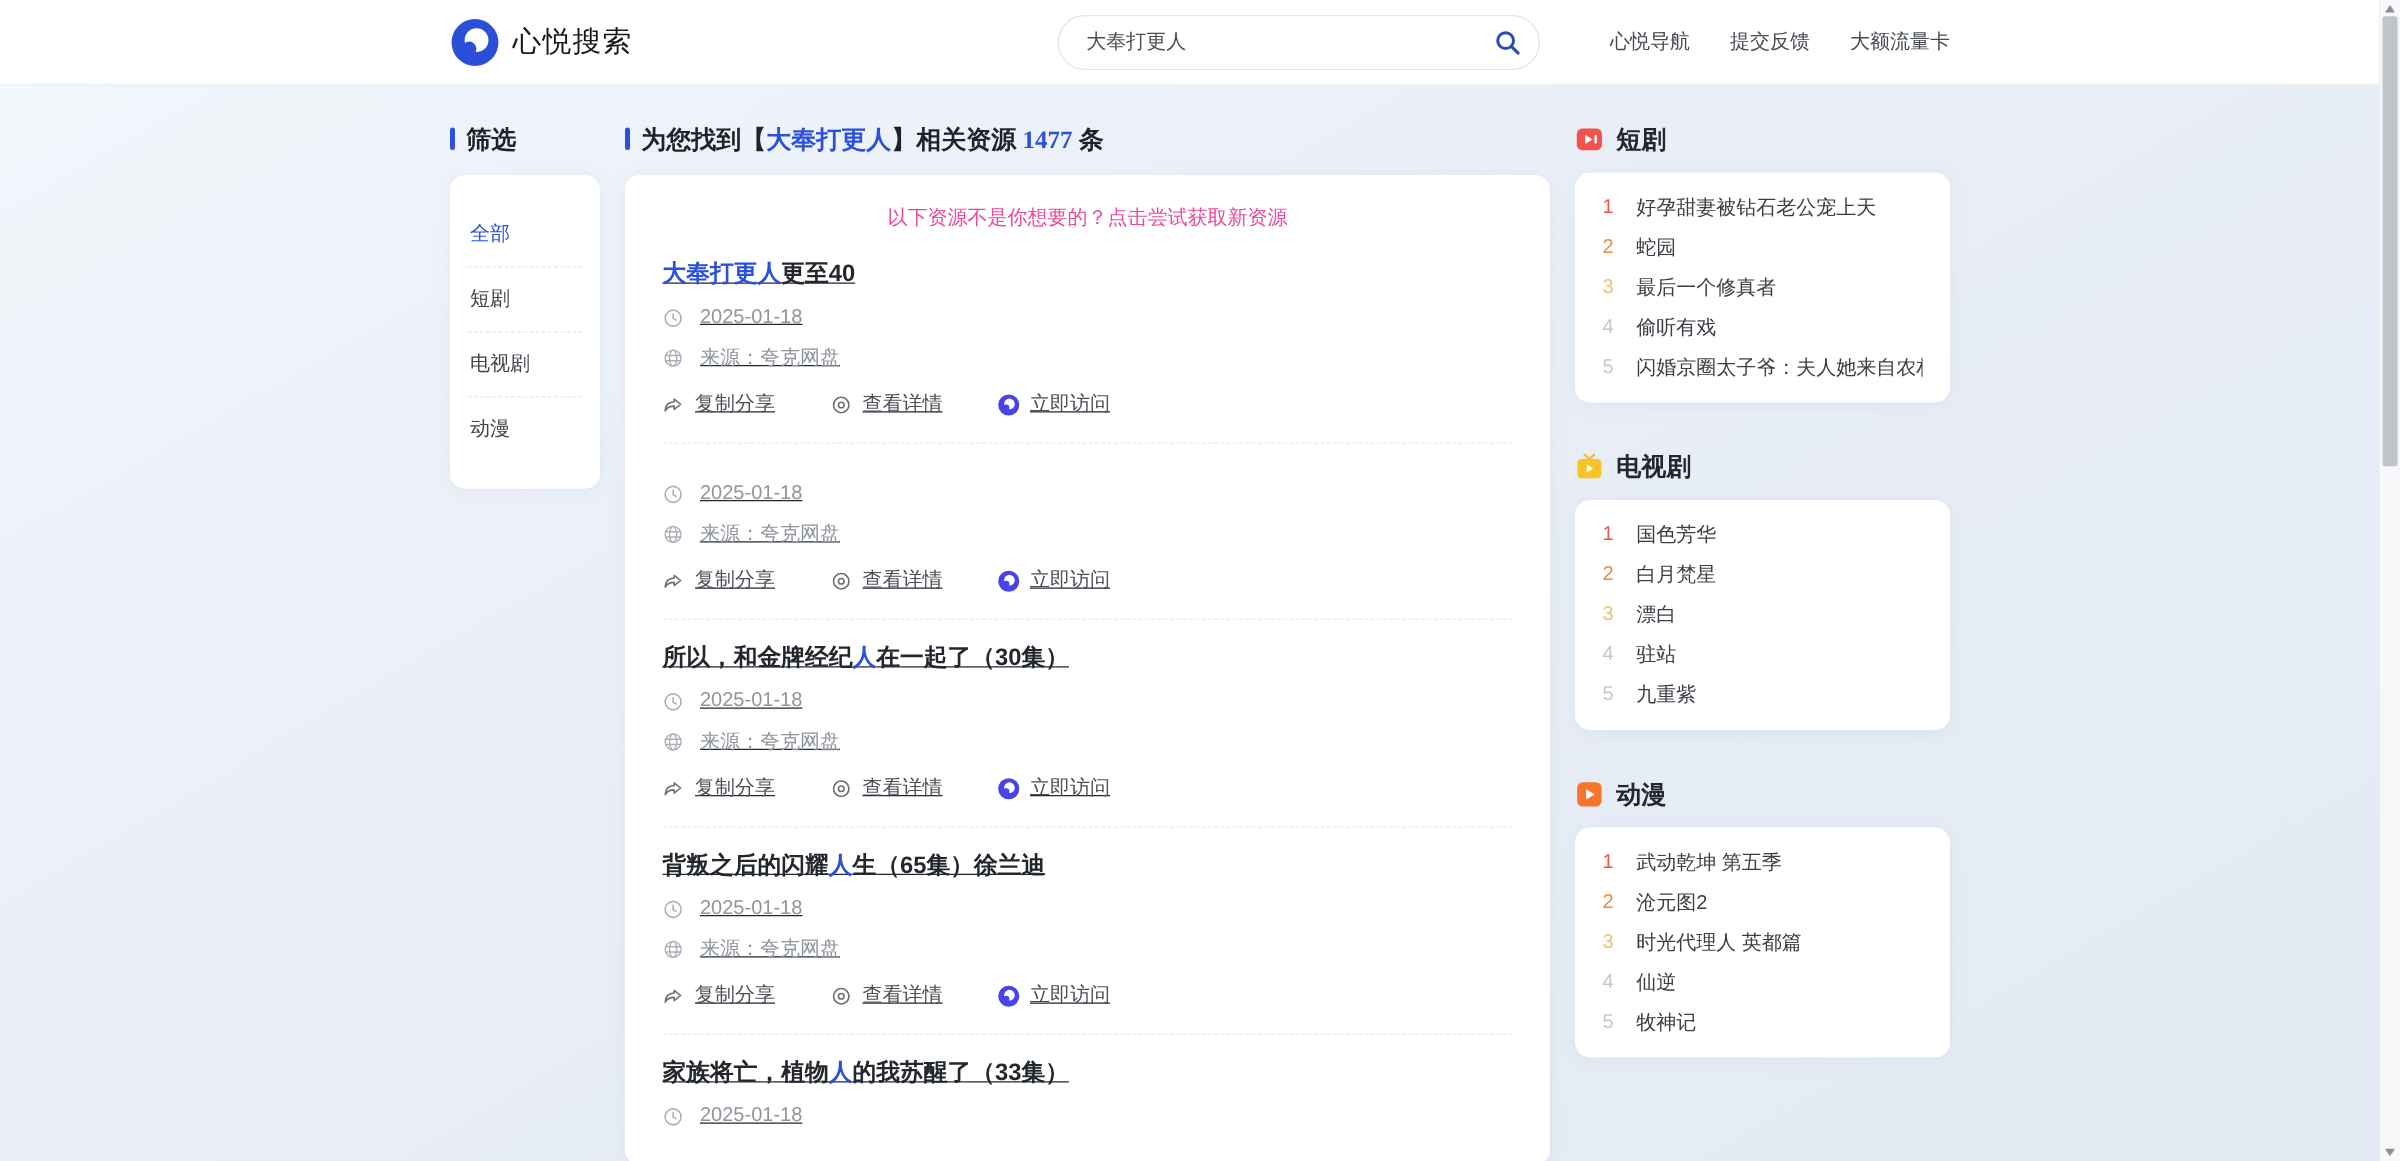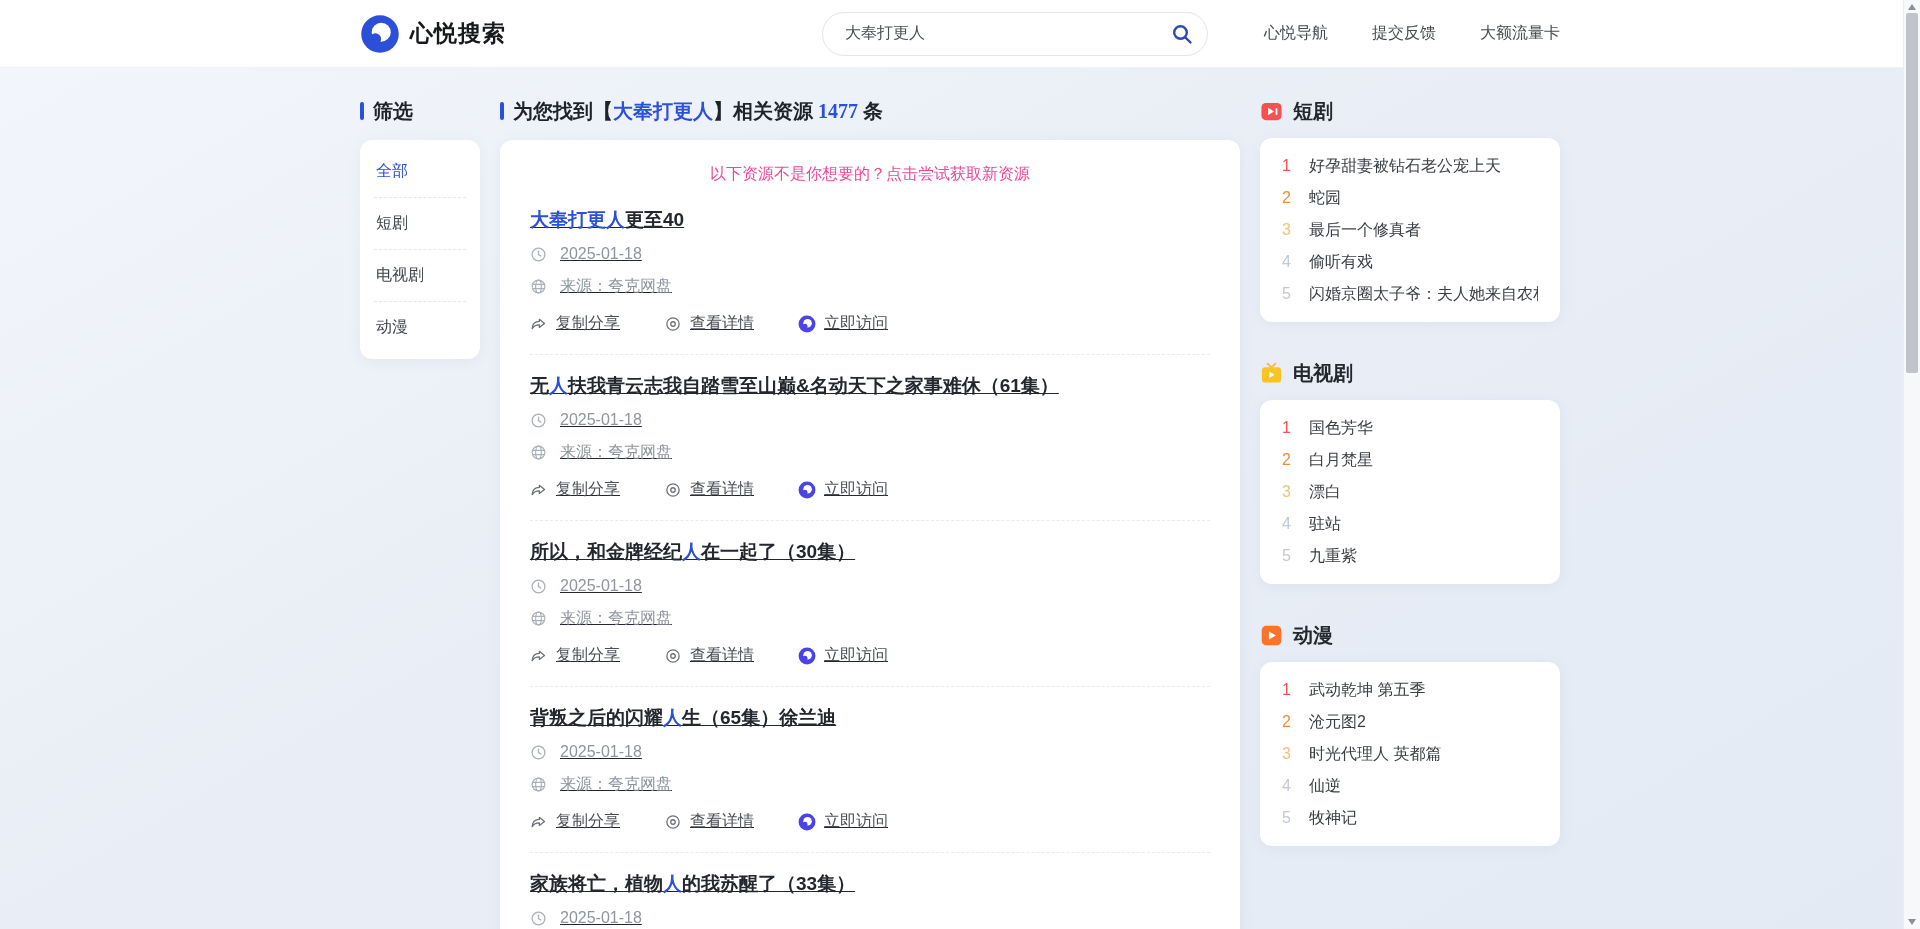--- a/index.html
+++ b/index.html
@@ -7,46 +7,46 @@
   body {
     font-family:"Liberation Sans","DejaVu Sans",sans-serif;
     background:linear-gradient(150deg,#f3f6fb 0%,#e9eef6 45%,#e3eaf4 100%);
     color:#23272e;
   }
   
   .topbar { height:68px; background:#fff; border-bottom:1px solid #f0f1f3; }
   .topbar-inner { width:1200px; margin:0 auto; height:100%; display:flex; align-items:center; }
   .brand { display:flex; align-items:center; gap:10px; margin-right:auto; cursor:pointer; }
   .brand svg { width:40px; height:40px; display:block; }
-  .brand-name { font-size:23px; font-weight:700; color:#17191d; letter-spacing:1px; }
+  .brand-name { font-size:23px; font-weight:400; color:#17191d; letter-spacing:1px; }
   .search-wrap { position:relative; width:386px; height:44px; margin-right:56px; }
   .search-wrap input {
     width:100%; height:100%; border:1px solid #e3e5e9; border-radius:22px;
     padding:0 50px 0 22px; font-size:16px; color:#4a4f55; outline:none;
     font-family:"Liberation Sans","DejaVu Sans",sans-serif; background:#fff;
   }
   .search-btn { position:absolute; right:14px; top:10px; width:24px; height:24px; border:none; background:transparent; cursor:pointer; padding:0; }
-  .nav { display:flex; gap:44px; }
+  .nav { display:flex; gap:32px; }
   .nav a { font-size:16px; color:#464b52; text-decoration:none; cursor:pointer; white-space:nowrap; }
 
   
   .page { width:1200px; margin:0 auto; padding-top:30px; display:flex; gap:20px; align-items:flex-start; }
   .col-left { width:120px; flex:0 0 120px; }
   .col-main { width:740px; flex:0 0 740px; }
   .col-right { width:300px; flex:0 0 300px; }
 
   .sec-title { display:flex; align-items:center; height:26px; margin-bottom:16px; }
   .sec-bar { width:4px; height:18px; border-radius:2px; background:#2b50d9; margin-right:9px; }
   .sec-title .t { font-size:20px; font-weight:700; color:#1f2329;font-family:Liberation Serif, serif; }
   .sec-title .hl { color:#2b50d9; }
 
   .card { background:#fff; border-radius:12px; box-shadow:0 2px 14px rgba(90,110,150,.07); }
 
   
-  .filter-card { padding:6px 14px; }
+  .filter-card { padding:22px 14px; }
   .filter-card ul { list-style:none; }
   .filter-card li { padding:15px 2px; font-size:16px; color:#3f444b; cursor:pointer; border-bottom:1px dashed #e5e7eb; }
   .filter-card li:last-child { border-bottom:none; }
   .filter-card li.active { color:#2b50d9; }
 
   
   .results-card { padding:24px 30px 10px; }
   .notice { text-align:center; font-size:16px; color:#ec4899; cursor:pointer; margin-bottom:4px; }
   .result-item { padding:18px 0 20px; border-bottom:1px dashed #e9eaee;text-decoration:underline; }
   .result-item:last-child { border-bottom:none; }
@@ -179,21 +179,20 @@
                     <circle cx="16" cy="16" r="15" fill="#4a43e8"></circle>
                     <circle cx="17" cy="14.5" r="7.6" fill="#ffffff"></circle>
                     <circle cx="12.3" cy="20" r="4.6" fill="#4a43e8"></circle>
                   </svg>
                 </span>
                 <span>立即访问</span>
               </button>
             </div>
           </article>
           <article class="result-item">
-            <h3 class="result-title"><span>无</span><span class="hl">人</span><span>扶我青云志我自踏雪至山巅&amp;名动天下之家事难休（61集）</span></h3>
             <div class="meta-row">
               <span class="icon">
                 <svg viewBox="0 0 24 24" fill="none" stroke="#aab0b8" stroke-width="1.8" stroke-linecap="round">
                   <circle cx="12" cy="12" r="9"></circle>
                   <path d="M12 7.2v5l3.3 2"></path>
                 </svg>
               </span>
               <span class="meta-text">2025-01-18</span>
             </div>
             <div class="meta-row">

